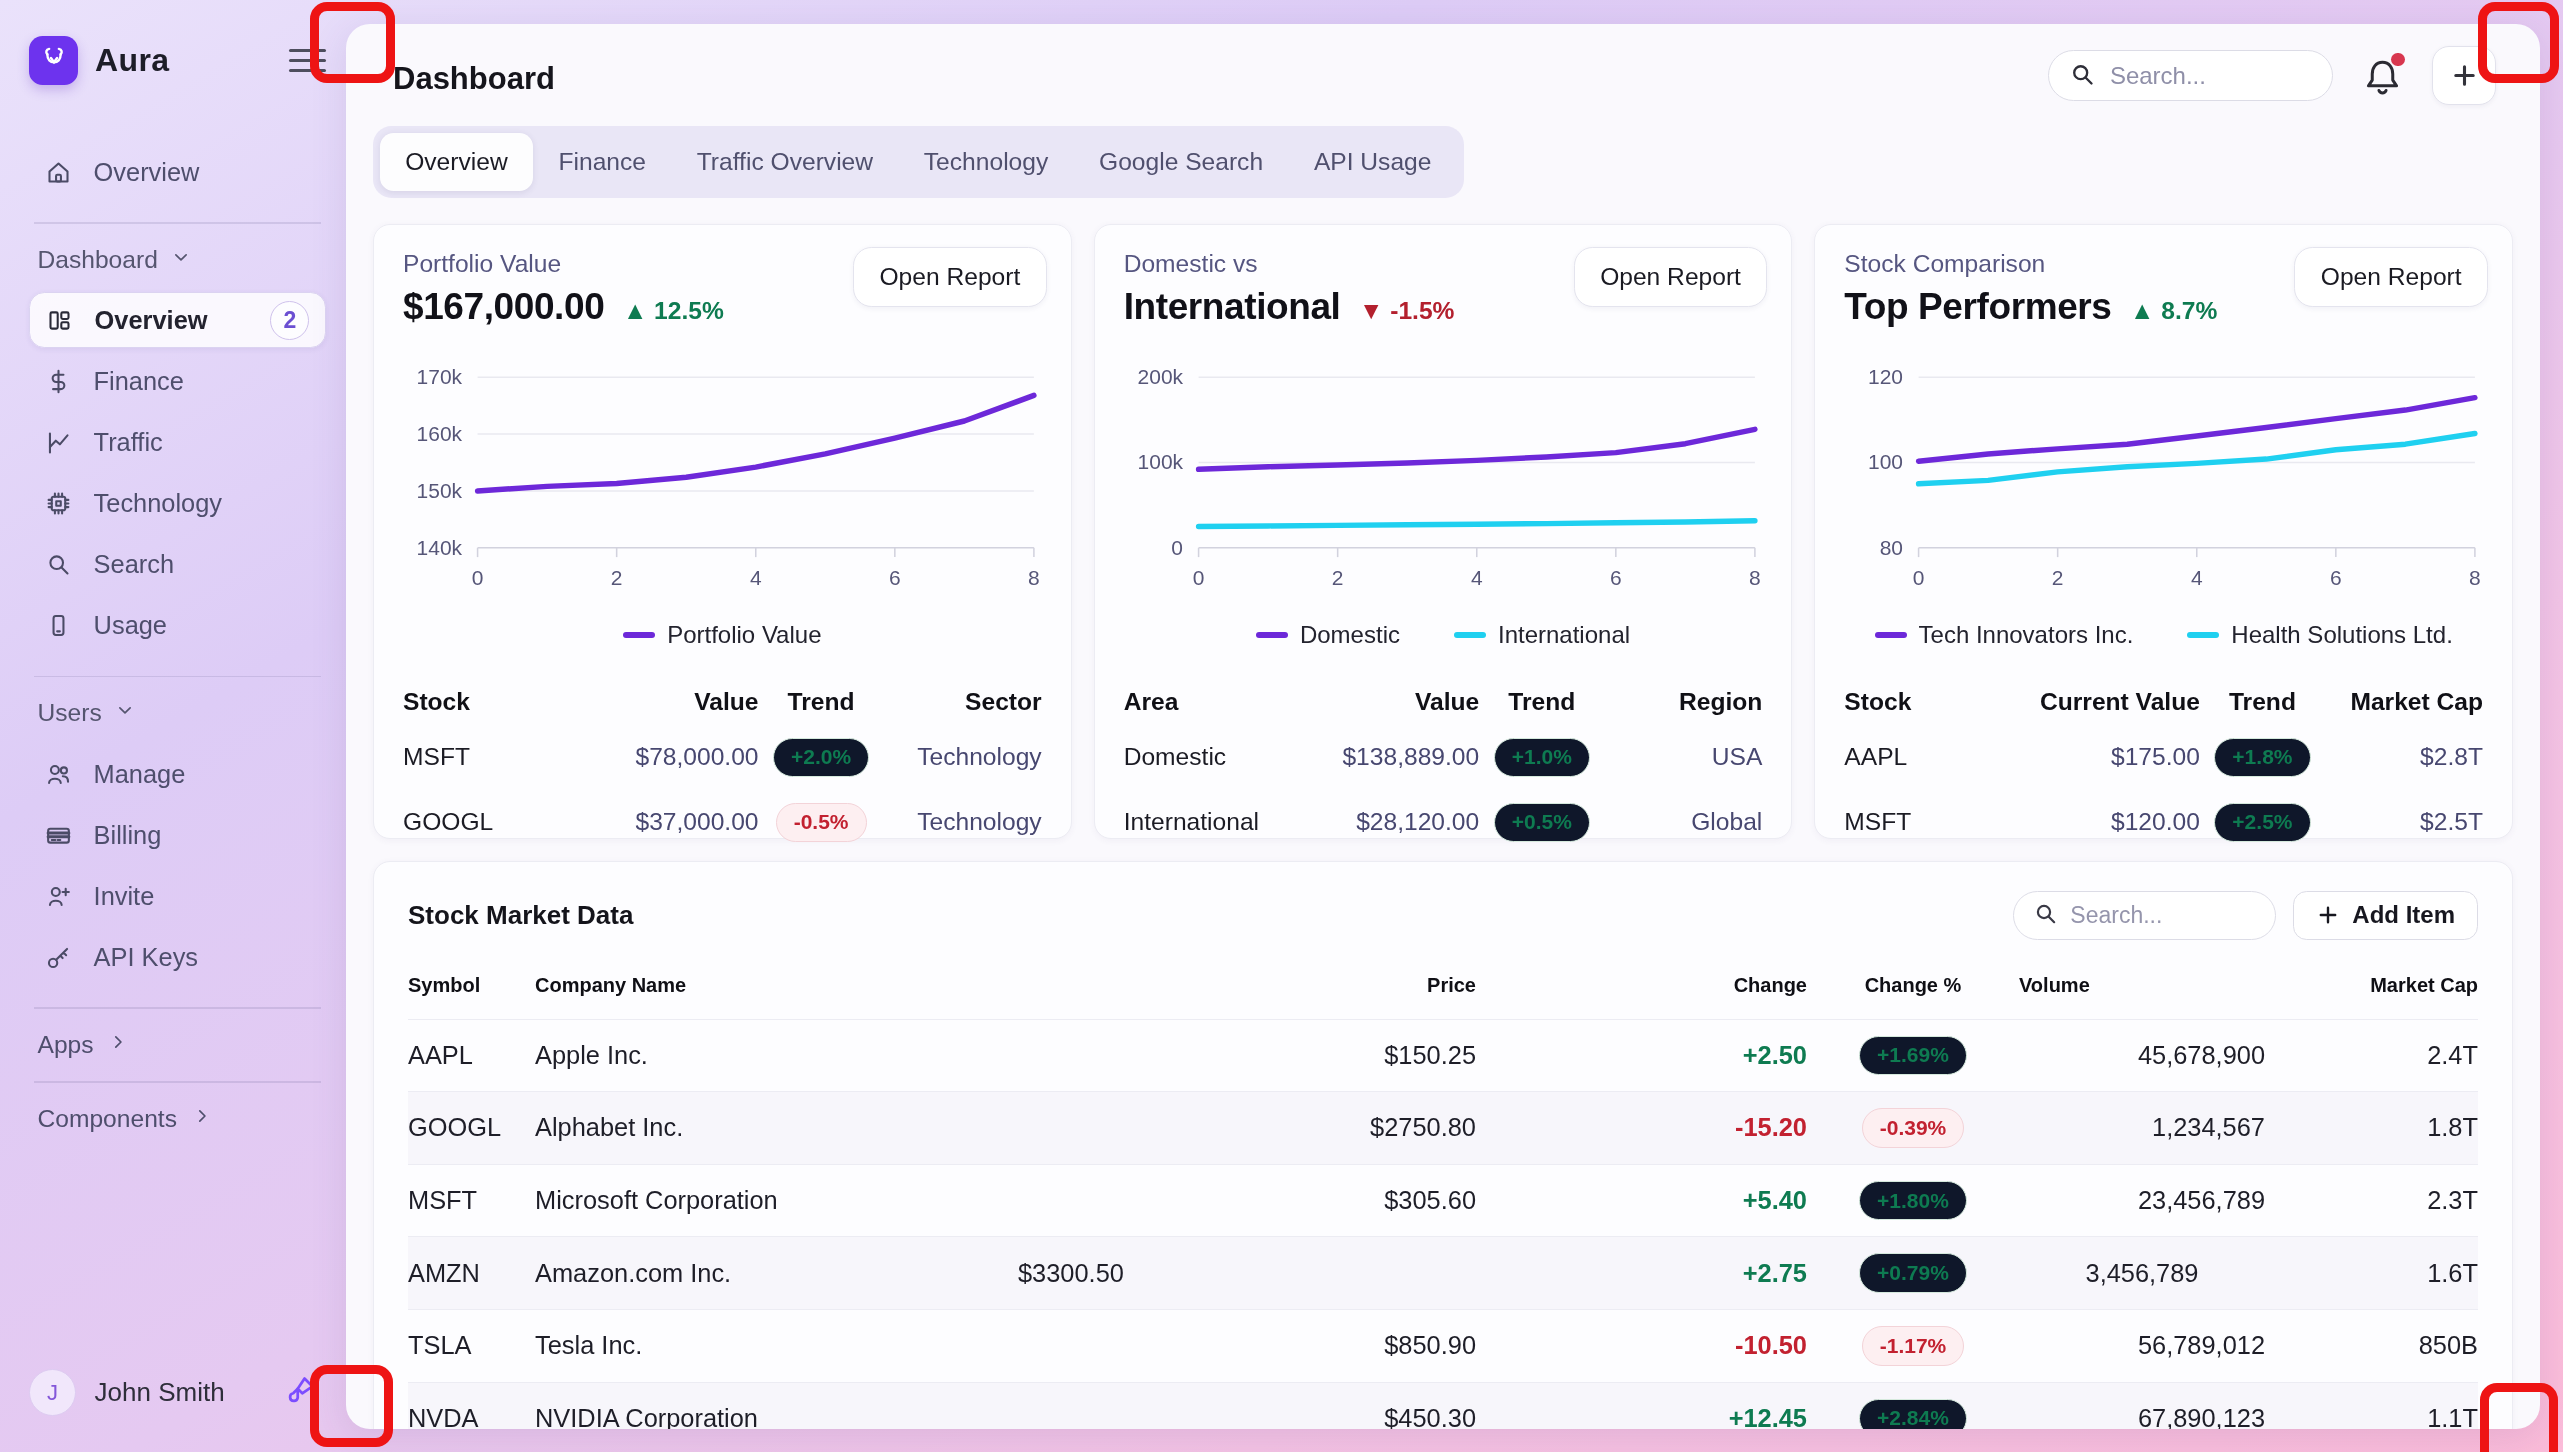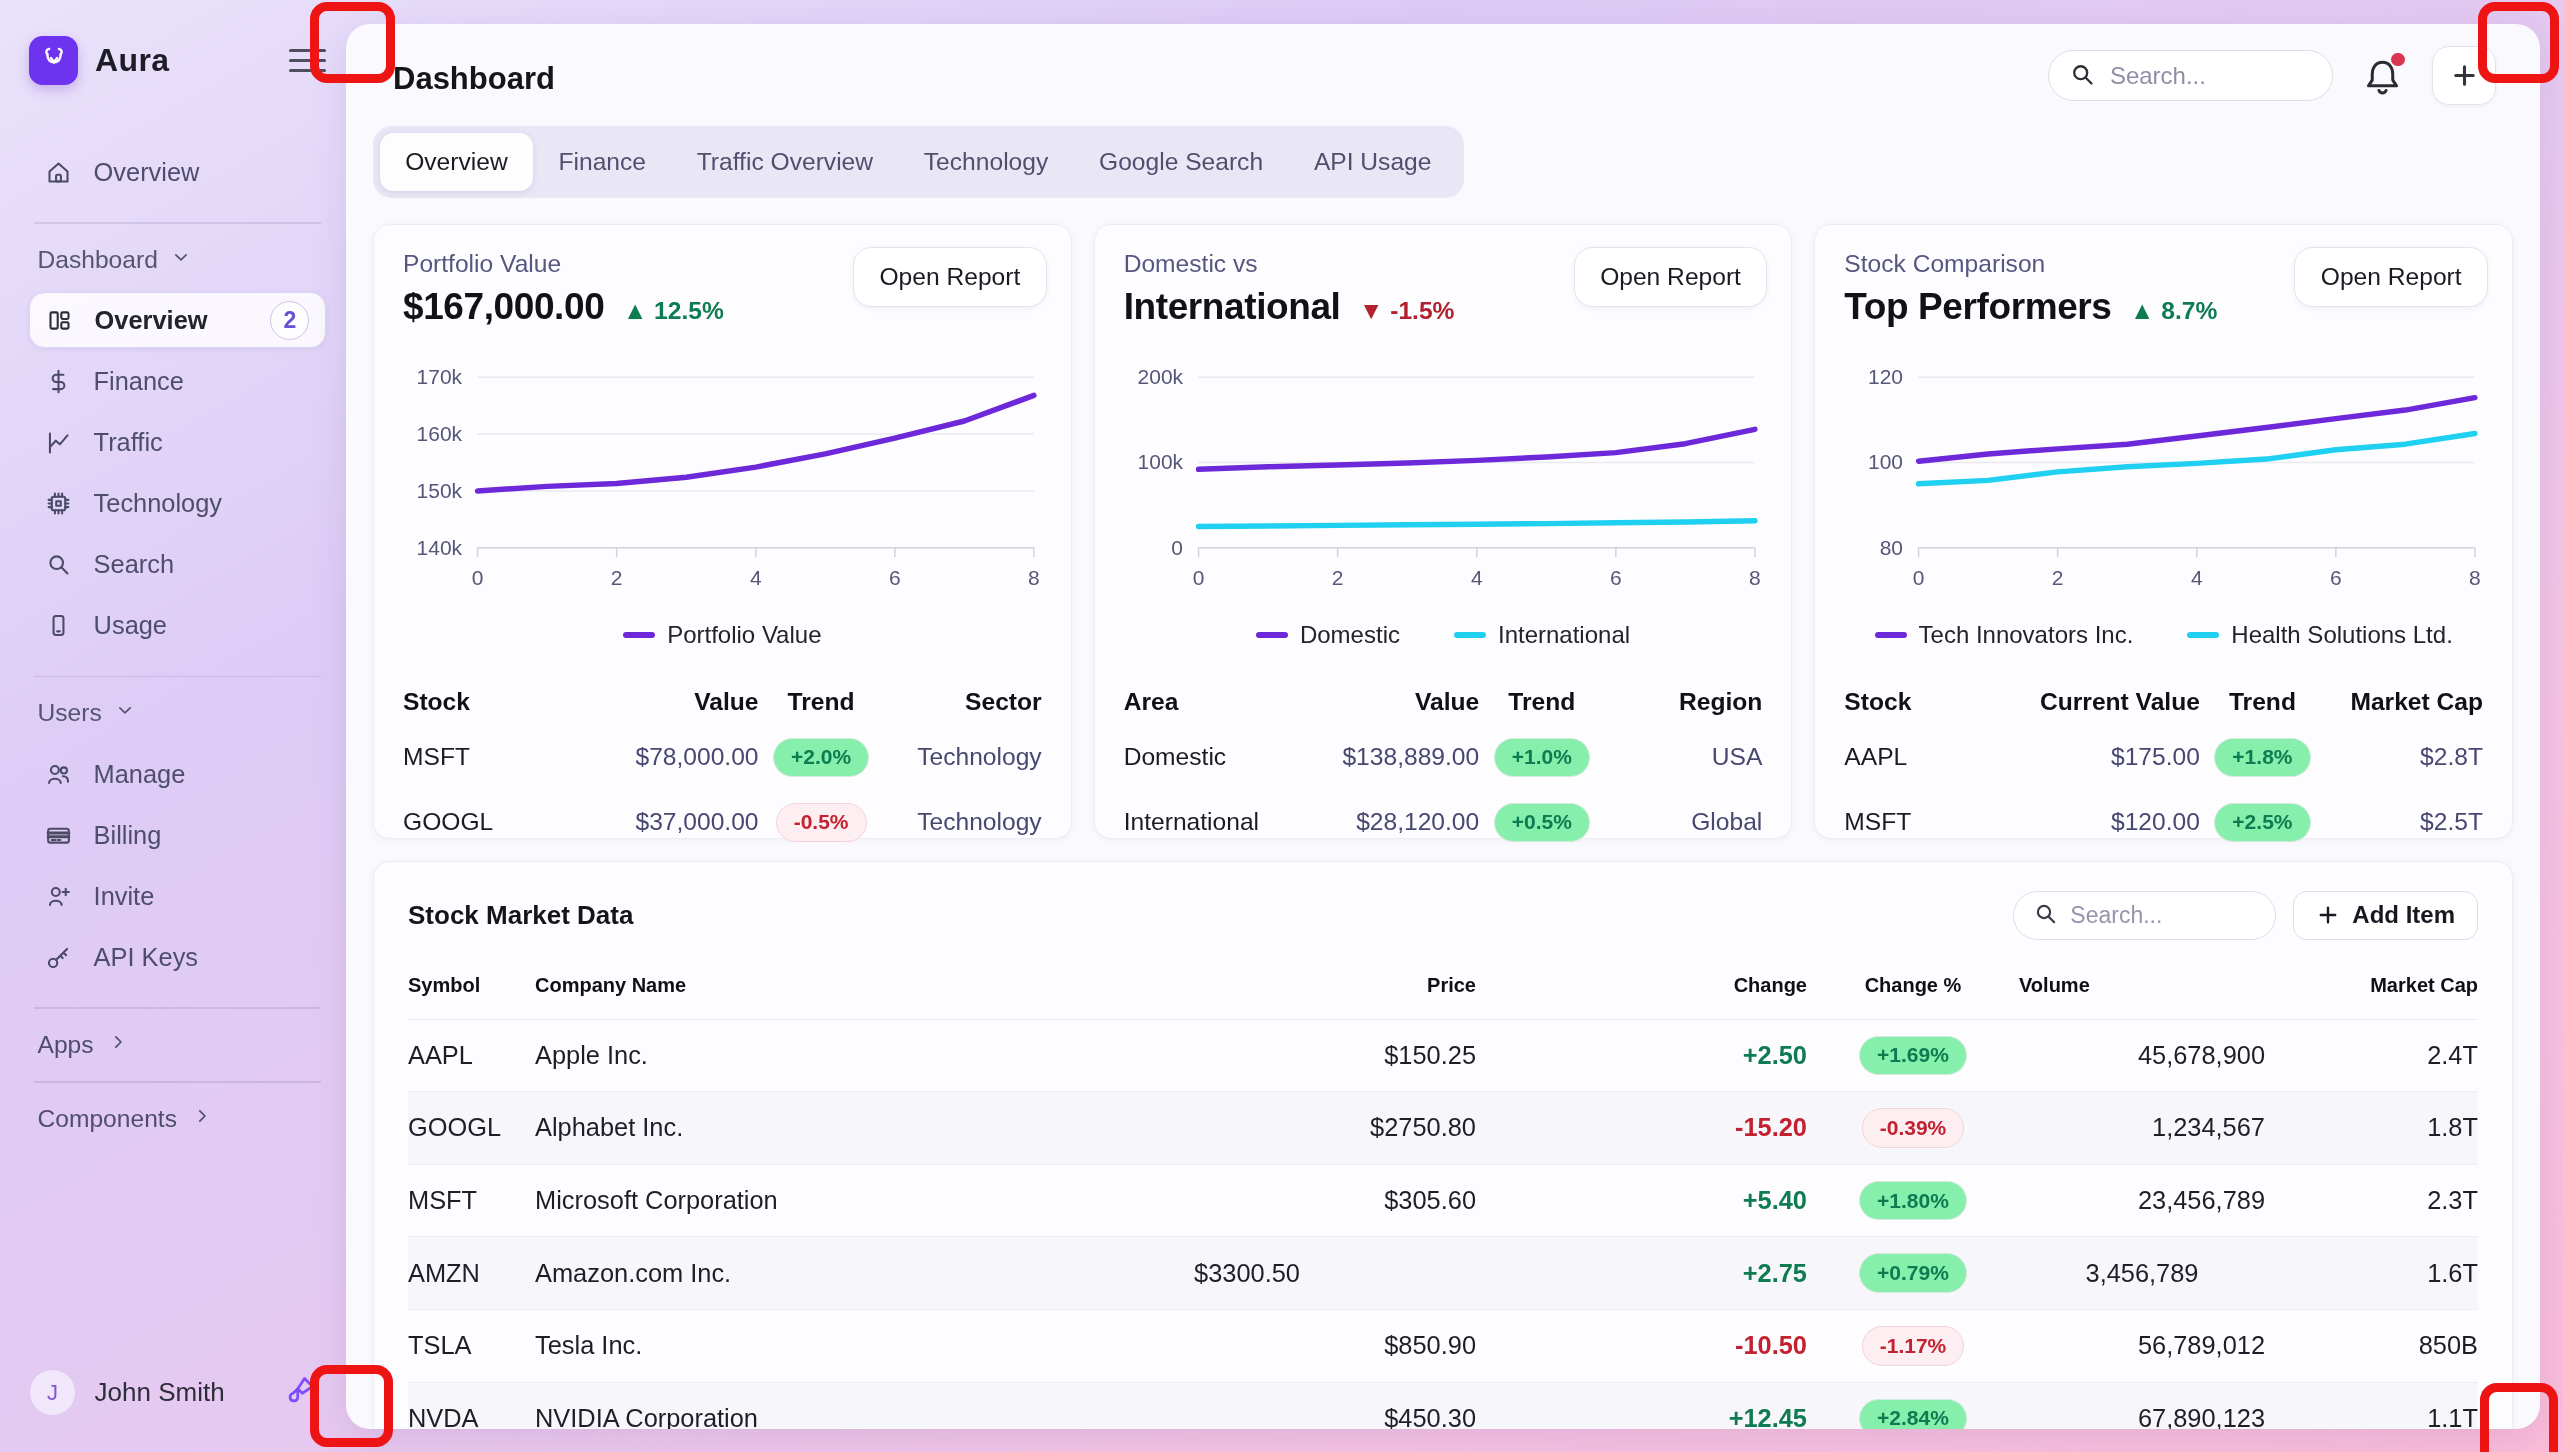--- a/index.html
+++ b/index.html
@@ -57,21 +57,21 @@
   .legend { display:flex; justify-content:center; gap:54px; margin:22px 0 3.4px; }
   .legend-item { display:flex; align-items:center; gap:12px; font-size:24px; color:#23232e; }
   .legend-swatch { width:32px; height:6px; border-radius:3.4px; }
   .mini-table { margin-top:30.5px; }
   .mt-grid { display:grid; grid-template-columns:1.1fr 1.6fr 0.95fr 1.2fr; align-items:center; }
   .mt-head { font-size:24.6px; font-weight:700; color:#101016; padding:8.5px 0; }
   .mt-cell { font-size:24.6px; color:#474770; padding:12.7px 0; }
   .mt-cell.first { color:#1b1b24; }
   .col-right { text-align:right; } .col-center { text-align:center; }
   .pill { display:inline-block; font-size:21px; font-weight:700; padding:6.8px 17px; border-radius:847px; }
-  .pill.up { color:#0e7b51; background:#86efac; border:1.7px solid #d5e9dd; }
+  .pill.up { color:#0e7b51; background:#0f172a; border:1.7px solid #d5e9dd; }
   .pill.down { color:#c22130; background:#fdeff1; border:1.7px solid #f3d3d8; }
   
   .table-card { margin:22px 27px 0; background:#fdfdff; border:1.7px solid #ececf3; border-radius:17px; padding:29px 34px 0; box-shadow:0 1.7px 6.8px rgba(70,60,120,.05); height:585px; overflow:hidden; position:relative; }
   .table-top { display:flex; align-items:center; }
   .table-title { font-size:26px; font-weight:700; color:#14141b; flex:1; }
   .table-controls { display:flex; gap:17px; align-items:center; }
   .tc-search { width:263px; height:49px; background:#fff; border:1.7px solid #dcdce6; border-radius:847px; display:flex; align-items:center; gap:12px; padding:0 18.6px; }
   .tc-search input { border:none; outline:none; font-size:23px; width:100%; background:transparent; color:#3a3a4c; font-family:"Liberation Sans",sans-serif;}
   .tc-search input::placeholder { color:#9595ac; }
   .add-item-btn { height:49px; background:#fff; border:1.7px solid #dcdce6; border-radius:13.6px; display:flex; align-items:center; gap:12px; padding:0 22px; font-size:24px; color:#17171f; font-weight:700; cursor:pointer; }
@@ -498,21 +498,21 @@
     <div class="bt-cell">Microsoft Corporation</div>
     <div class="bt-cell" style="text-align:right">$305.60</div>
     <div class="bt-cell chg up" style="text-align:right">+5.40</div>
     <div class="bt-cell" style="text-align:center"><span class="pill up">+1.80%</span></div>
     <div class="bt-cell" style="text-align:right">23,456,789</div>
     <div class="bt-cell" style="text-align:right">2.3T</div>
         </div>
         <div class="bt-grid bt-row">
     <div class="bt-cell">AMZN</div>
     <div class="bt-cell">Amazon.com Inc.</div>
-    <div class="bt-cell" style="text-align:center">$3300.50</div>
+    <div class="bt-cell" style="text-align:left">$3300.50</div>
     <div class="bt-cell chg up" style="text-align:right">+2.75</div>
     <div class="bt-cell" style="text-align:center"><span class="pill up">+0.79%</span></div>
     <div class="bt-cell" style="text-align:center">3,456,789</div>
     <div class="bt-cell" style="text-align:right">1.6T</div>
         </div>
         <div class="bt-grid bt-row">
     <div class="bt-cell">TSLA</div>
     <div class="bt-cell">Tesla Inc.</div>
     <div class="bt-cell" style="text-align:right">$850.90</div>
     <div class="bt-cell chg down" style="text-align:right">-10.50</div>

